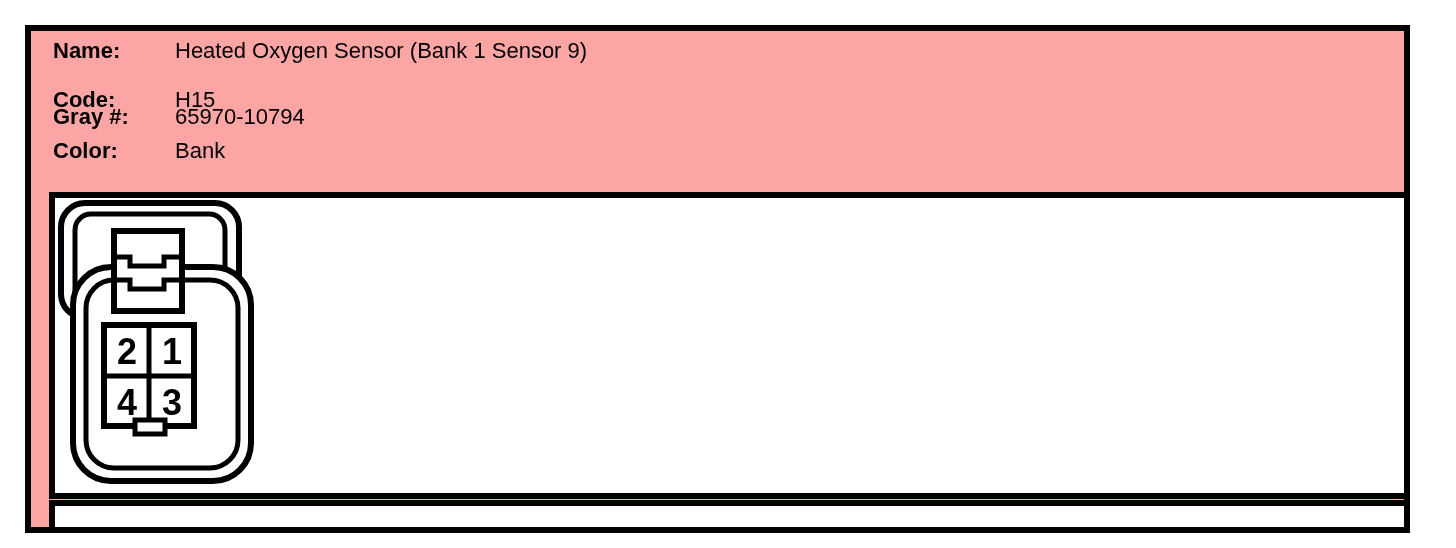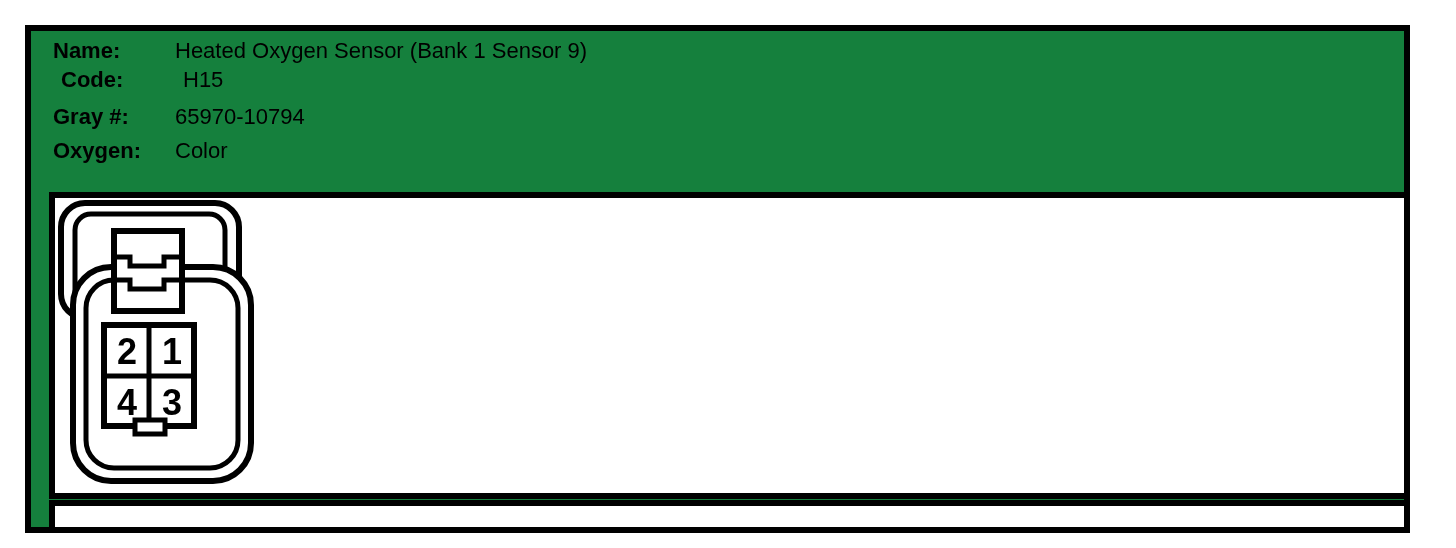--- a/index.html
+++ b/index.html
@@ -2,25 +2,25 @@
 <html><head>
 <meta charset="utf-8">
 <style>
   html,body{margin:0;padding:0;background:#ffffff;}
   body{
     width:1456px;height:548px;position:relative;overflow:hidden;
     font-family:"Liberation Sans", sans-serif;color:#000;
   }
   .page-frame{
     position:absolute;left:25px;top:25px;width:1385px;height:508px;
-    border:6px solid #000;box-sizing:border-box;background:#15803d;
+    border:6px solid #000;box-sizing:border-box;background:#fca5a5;
   }
   .info-row{position:absolute;left:22px;height:26px;white-space:nowrap;font-size:22px;line-height:26px;}
   .info-row:nth-of-type(1){top:7px;}
-  .info-row:nth-of-type(2){top:36px;margin-left:8px;}
+  .info-row:nth-of-type(2){top:56px;}
   .info-row:nth-of-type(3){top:73px;}
   .info-row:nth-of-type(4){top:107px;}
   .info-label{font-weight:bold;display:inline-block;}
   .info-value{position:absolute;left:122px;top:0;font-weight:normal;white-space:nowrap;}
   .diagram-box{
     position:absolute;left:18px;top:161px;right:-6px;height:307px;
     border:6px solid #000;box-sizing:border-box;background:#fff;
   }
   .bottom-strip{
     position:absolute;left:18px;top:469px;right:-6px;bottom:-6px;
@@ -43,22 +43,22 @@
   </div>
   <div class="info-row">
     <span class="info-label">Code:</span>
     <span class="info-value">H15</span>
   </div>
   <div class="info-row">
     <span class="info-label">Gray #:</span>
     <span class="info-value">65970-10794</span>
   </div>
   <div class="info-row">
-    <span class="info-label">Oxygen:</span>
-    <span class="info-value">Color</span>
+    <span class="info-label">Color:</span>
+    <span class="info-value">Bank</span>
   </div>
 
   <div class="diagram-box">
     <svg class="connector-svg" width="210" height="292" viewBox="0 0 210 292" xmlns="http://www.w3.org/2000/svg">
 
       <rect x="4" y="5" width="178" height="115" rx="24" fill="#ffffff" stroke="#000000" stroke-width="6"></rect>
       <rect x="18" y="16" width="150" height="100" rx="16" fill="#ffffff" stroke="#000000" stroke-width="5"></rect>
 
       <rect x="16" y="69" width="178" height="214" rx="38" fill="#ffffff" stroke="#000000" stroke-width="6"></rect>
       <rect x="29" y="82" width="152" height="188" rx="28" fill="#ffffff" stroke="#000000" stroke-width="5"></rect>

